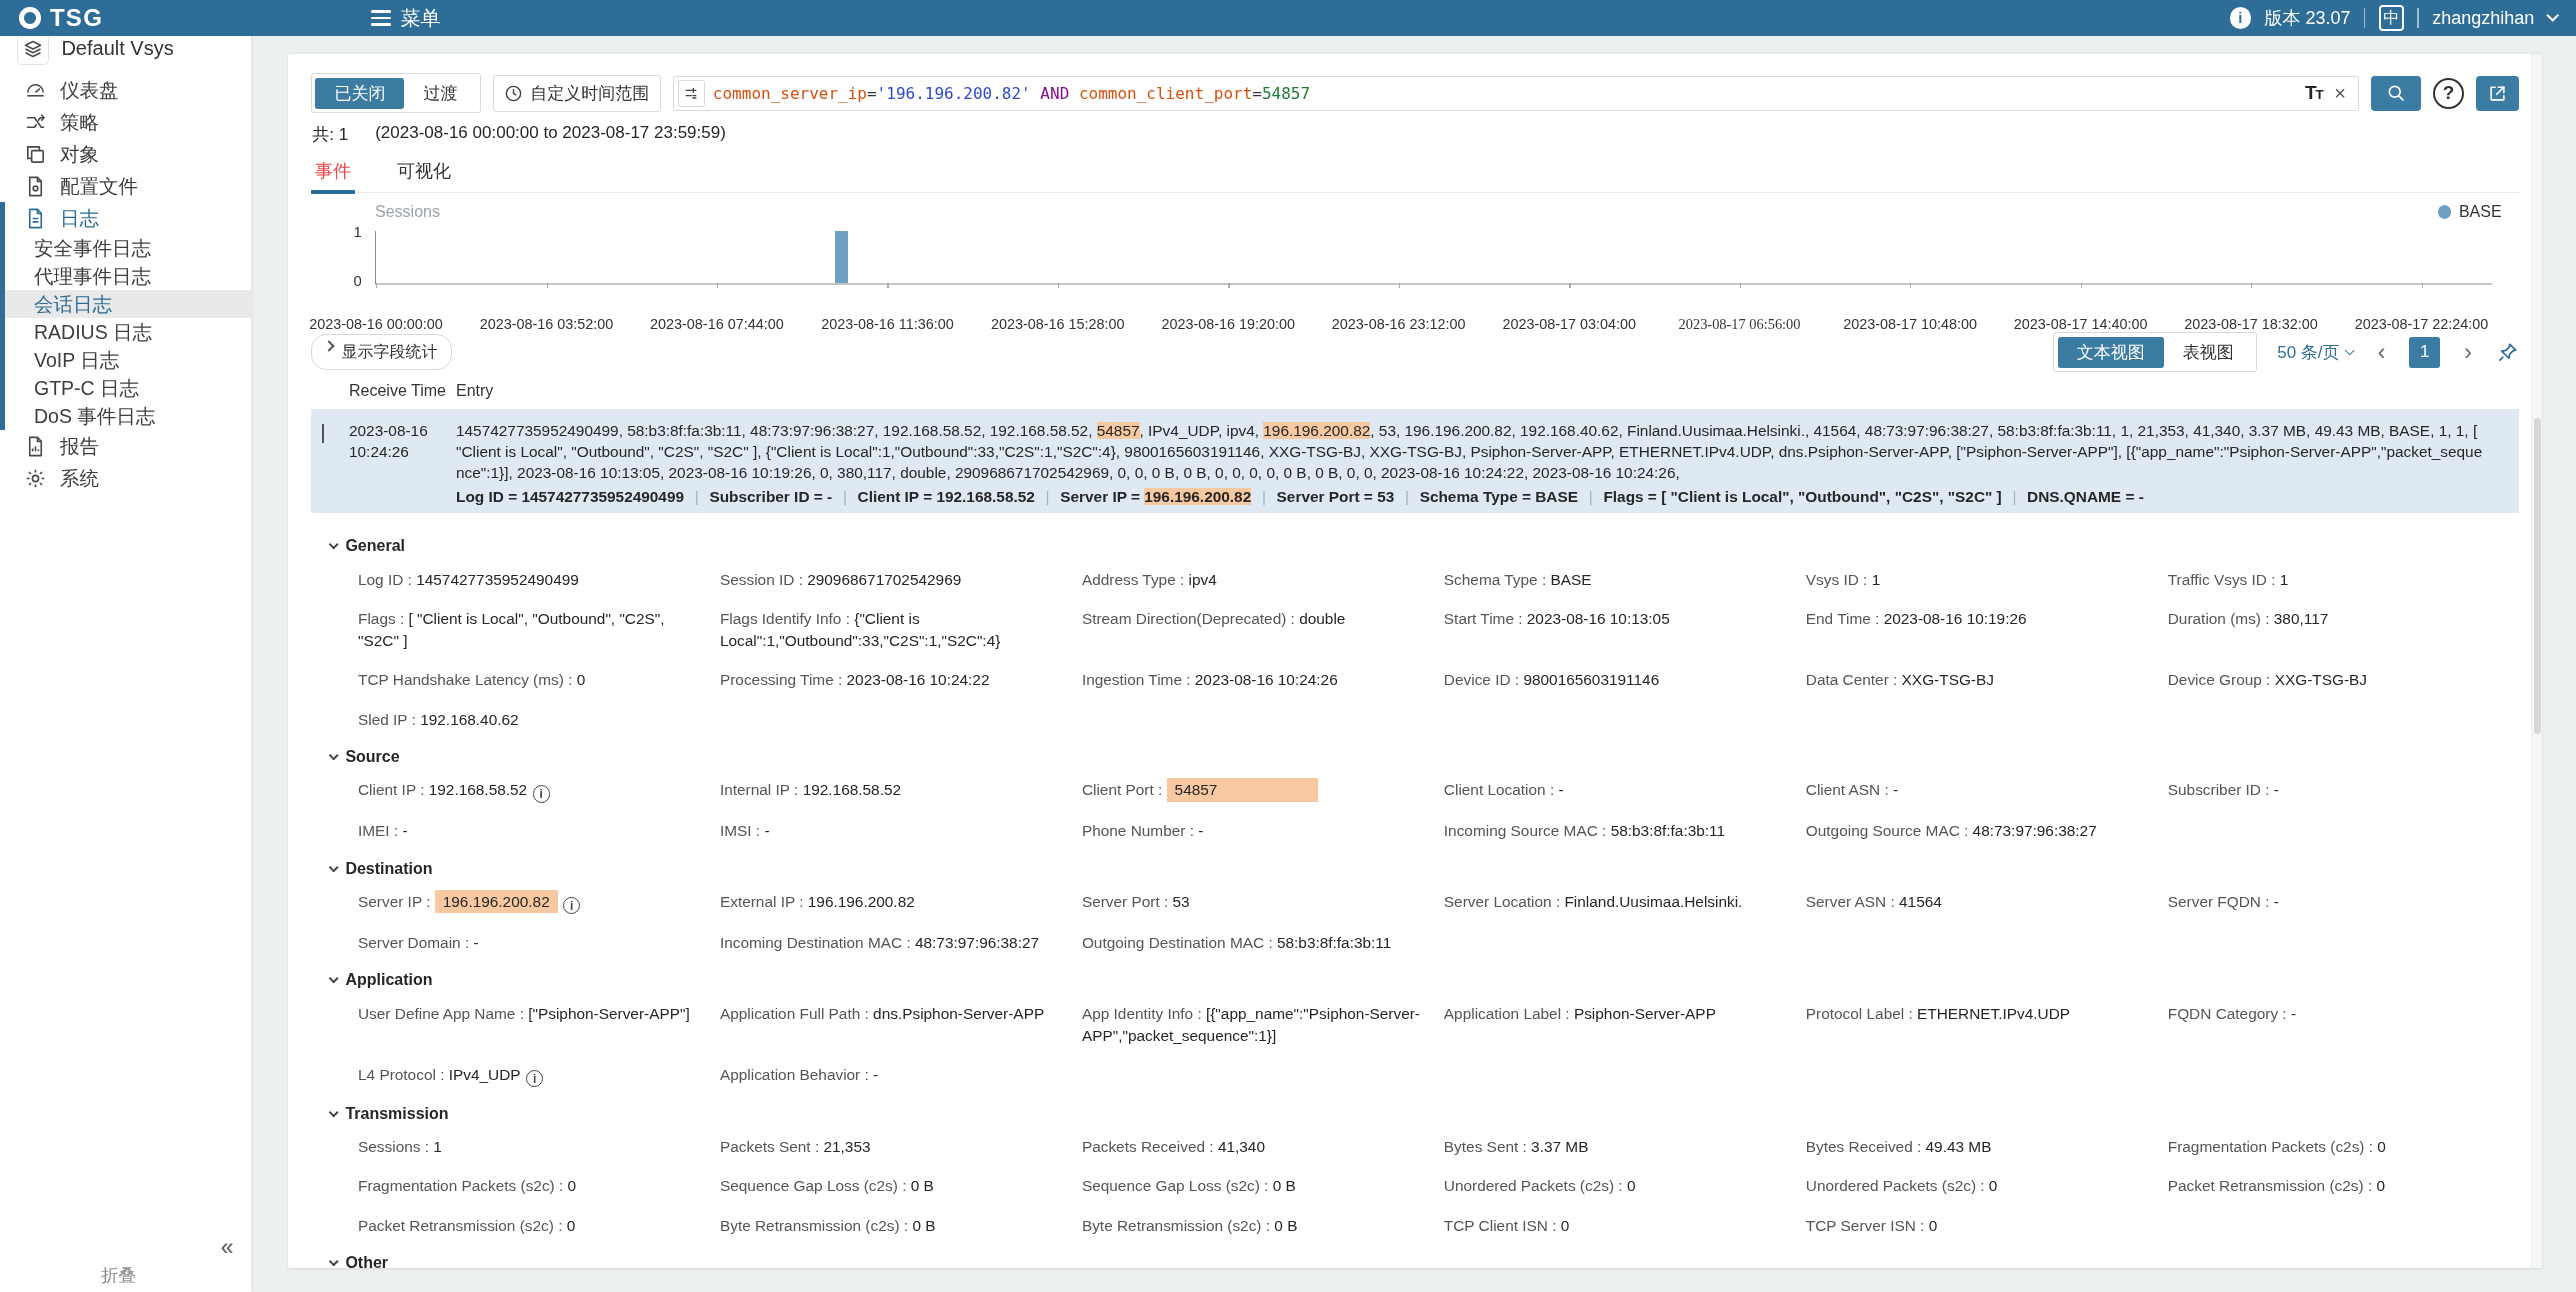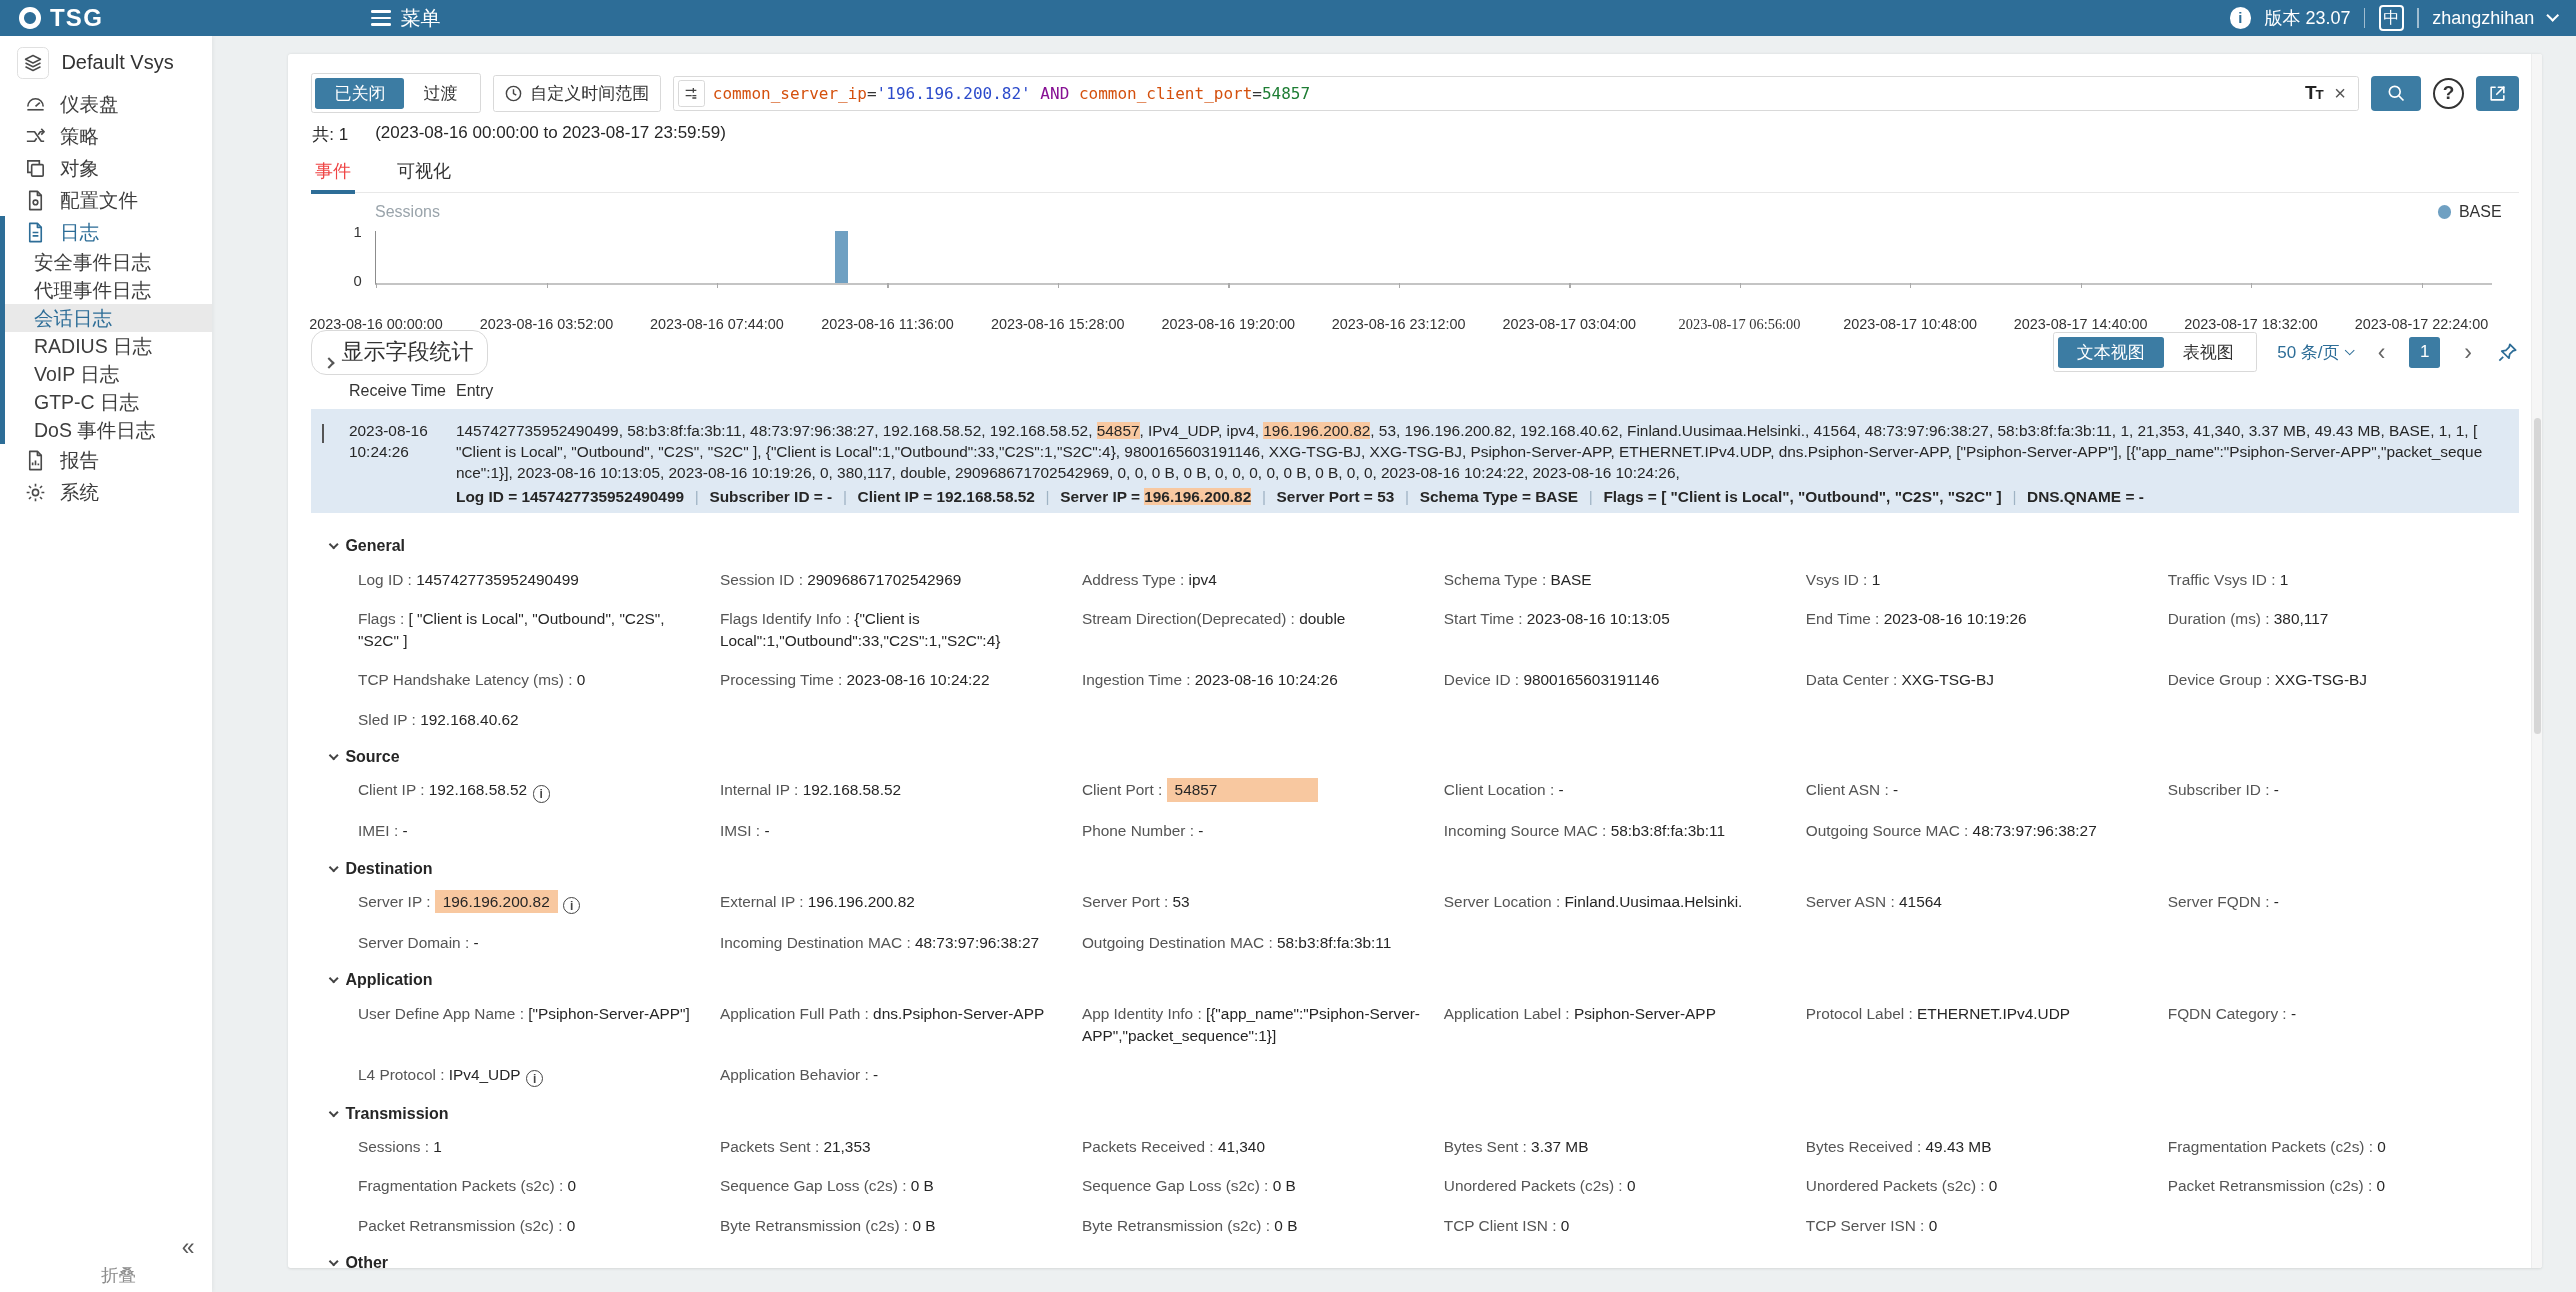--- a/index.html
+++ b/index.html
@@ -17,21 +17,21 @@
   .hamburger i{display:block;height:2.7px;background:#fff;margin:4px 0;border-radius:1.3px}
   .top-right{margin-left:auto;display:flex;align-items:center;gap:13.4px;font-size:18px}
   .circle-i{width:21.5px;height:21.5px;border-radius:50%;background:#fff;color:#2d6d97;font-weight:700;
     display:flex;align-items:center;justify-content:center;font-size:14.8px}
   .tb-sep{width:1.3px;height:20px;background:rgba(255,255,255,.55)}
   .lang-box{min-width:25.5px;height:25.5px;border:2px solid #fff;border-radius:4px;display:flex;
     align-items:center;justify-content:center;font-size:16px;padding:0 2.7px}
   .chev{width:9.4px;height:9.4px;border-right:2px solid currentColor;border-bottom:2px solid currentColor;
     transform:rotate(45deg);display:inline-block;margin-top:-4px}
   
-  .sidebar{position:absolute;left:0;top:36px;bottom:0;width:212px;background:#fff;z-index:20;
+  .sidebar{position:absolute;left:0;top:22px;bottom:0;width:251px;background:#fff;z-index:20;
     box-shadow:1.3px 0 4px rgba(0,0,0,.06)}
   .vsys-row{display:flex;align-items:center;gap:12px;padding:10.7px 0 9.4px 17.4px}
   .vsys-icon{width:32px;height:32px;border:1.3px solid #e0e0e0;border-radius:5.4px;display:flex;
     align-items:center;justify-content:center;color:#4a4a4a}
   .vsys-label{font-size:20px;color:#333}
   .s-item{display:flex;align-items:center;gap:13px;height:32px;padding-left:24px;font-size:19.5px;
     color:#3d3d3d;cursor:pointer}
   .s-item .ic{width:23px;height:23px;color:#4a4a4a}
   .s-child{height:28px;padding-left:34px;display:flex;align-items:center;font-size:19.5px;color:#3d3d3d;cursor:pointer}
   .log-block{position:relative}
@@ -80,22 +80,22 @@
   .chart-title{position:absolute;left:64px;top:0;color:#9aa4ab;font-size:16px}
   .legend{position:absolute;right:17.4px;top:0;display:flex;align-items:center;gap:8px;font-size:16px;color:#333}
   .legend-dot{width:13.4px;height:13.4px;border-radius:50%;background:#6fa0c2}
   .plot{position:absolute;left:64px;right:27px;top:28px;height:54px;border-left:1.3px solid #8c8c8c;border-bottom:2px solid #c4c4c4}
   .ylab{position:absolute;font-size:14.8px;color:#333;width:40px;text-align:right}
   .bar{position:absolute;width:13.4px;background:#6fa0c2;bottom:0}
   .xtick{position:absolute;top:100%;width:1.3px;height:5.4px;background:#aaa}
   .xlab{position:absolute;top:85px;transform:translateX(-50%);font-size:14.4px;color:#333;white-space:nowrap}
   
   .toolbar{display:flex;align-items:center;margin-top:13.4px;height:38px}
-  .stats-btn{display:flex;align-items:flex-end;gap:8px;border:0.7px solid #d9d9d9;border-radius:15px;
-    padding:6.7px 13.4px;font-size:22px;color:#333;cursor:pointer;background:#fff}
+  .stats-btn{display:flex;align-items:flex-start;gap:8px;border:0.7px solid #d9d9d9;border-radius:15px;
+    padding:6.7px 13.4px;font-size:16px;color:#333;cursor:pointer;background:#fff}
   .stats-btn .ar{width:8px;height:8px;border-right:2px solid #555;border-top:2px solid #555;transform:rotate(45deg)}
   .tb-right{margin-left:auto;display:flex;align-items:center;gap:20px}
   .pagesize{color:#2d6d97;font-size:17px;display:flex;align-items:center;gap:6.7px;cursor:pointer}
   .pg-arrow{color:#666;font-size:23px;cursor:pointer;padding:0 4px}
   .pg-num{width:31px;height:31px;background:#3c7ca3;color:#fff;border-radius:2.7px;display:flex;
     align-items:center;justify-content:center;font-size:17px;cursor:pointer}
   .pin{color:#2d6d97;cursor:pointer}
   
   .thead{display:grid;grid-template-columns:38px 107px 1fr;padding:10.7px 0 9.4px;font-size:16px;color:#333;font-weight:500}
   .row{background:#dfe9f3;display:grid;grid-template-columns:38px 107px 1fr;padding:10.7px 0 6.7px}

